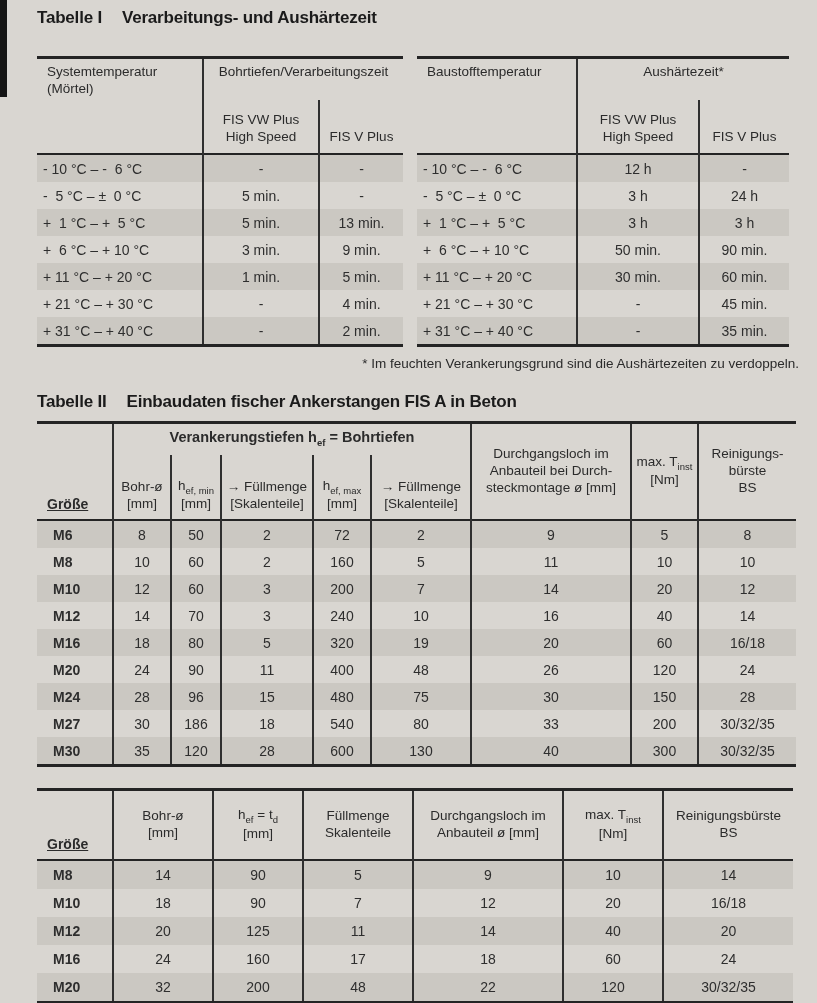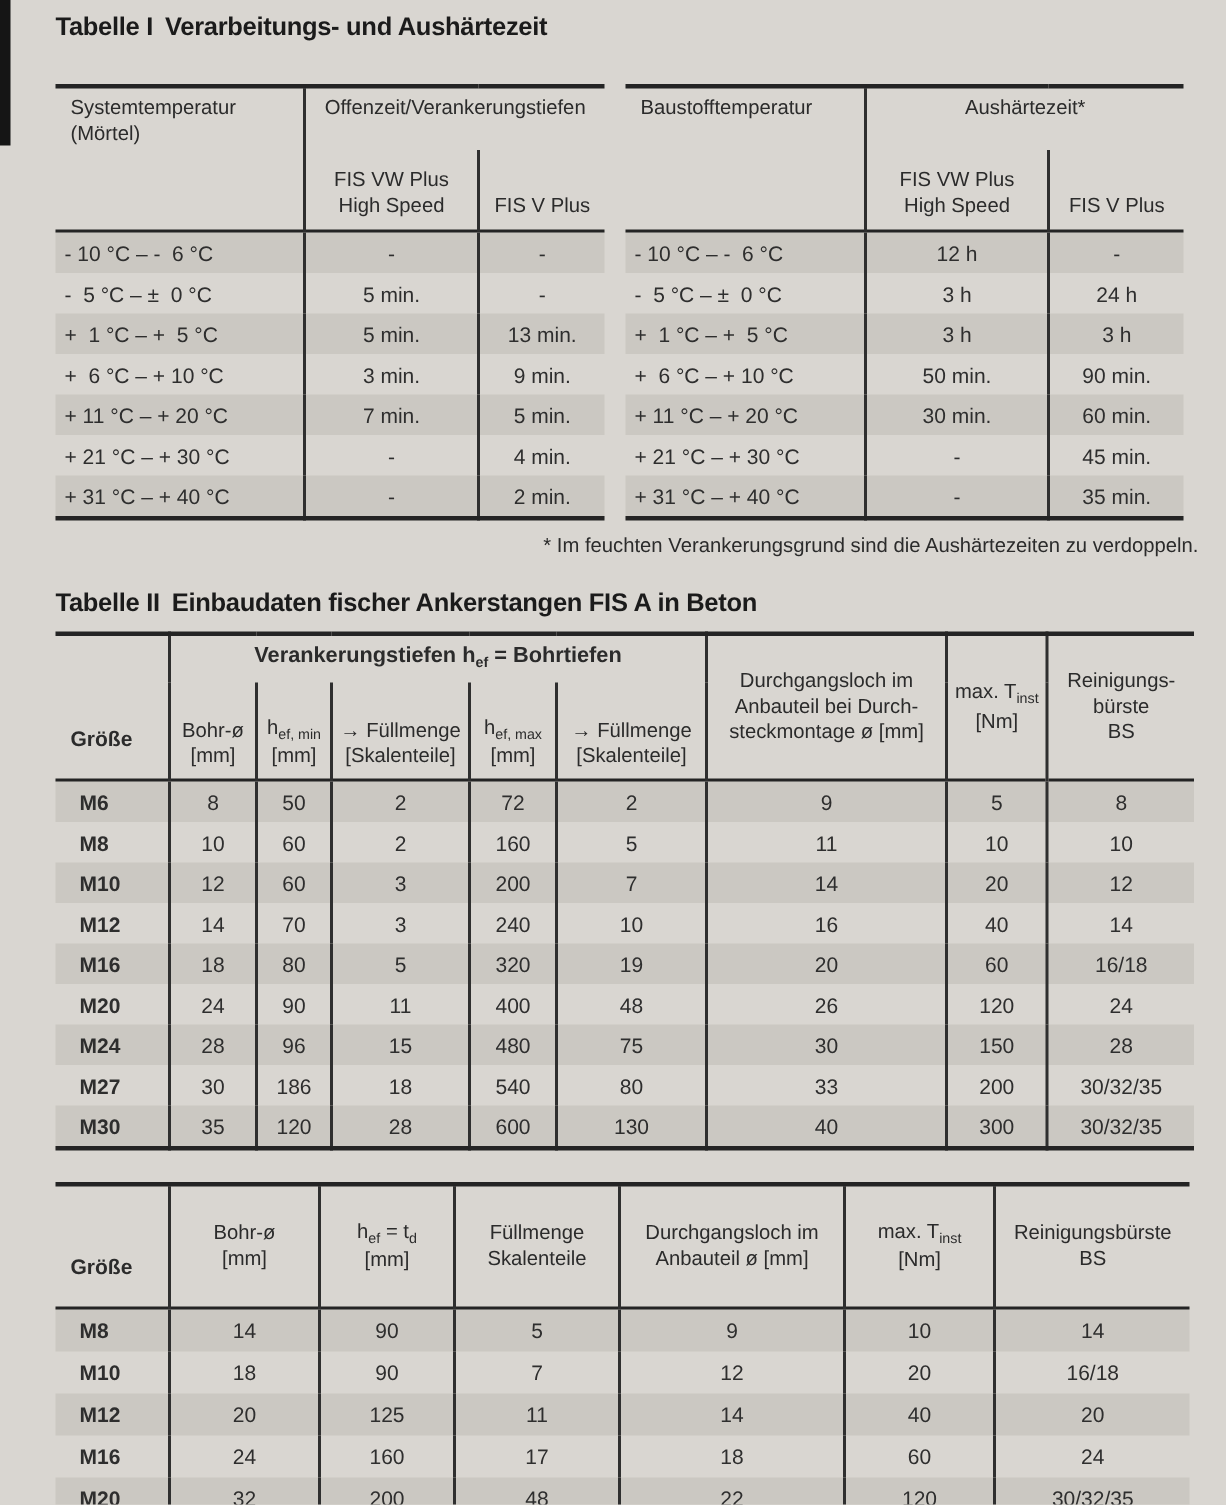--- a/index.html
+++ b/index.html
@@ -8,21 +8,21 @@
     background:#d9d6d1;
     font-family:"Liberation Sans", sans-serif;
     color:#262626;
     position:relative;
     overflow:hidden;
   }
   .scan-strip { position:absolute; left:0; top:0; width:7px; height:97px; background:#151515; }
   .content { padding:8px 18px 0 37px; }
 
   .tbl-title { font-size:17px; font-weight:bold; color:#1b1b1b; letter-spacing:-0.2px; margin:0 0 9px 0; }
-  .tbl-title .lbl { margin-right:8px; }
+  .tbl-title .lbl { margin-right:20px; }
 
   table { border-collapse:collapse; table-layout:fixed; }
   table.data { border-top:3px solid #242424; border-bottom:3px solid #242424; }
   thead { border-bottom:2px solid #242424; }
   th, td { padding:0; font-weight:normal; }
   th { font-size:13.5px; line-height:1.25; text-align:center; color:#2b2b2b; }
   td { font-size:14px; height:27px; text-align:center; color:#2e2e2e; }
   .vl { border-left:2px solid #2f2f2f; }
   tbody tr:nth-child(odd) { background:#cbc8c2; }
   sub { font-size:9.5px; }
@@ -33,21 +33,21 @@
   .t1 .r2 th { height:46px; vertical-align:bottom; padding-bottom:7px; }
   .t1 th.syst { text-align:left; vertical-align:top; padding:5px 0 0 10px; }
   .t1 th.grp { vertical-align:top; padding-top:5px; }
   .t1 td.temp { text-align:left; padding-left:6px; white-space:pre; }
 
   .footnote { font-size:13.5px; color:#2b2b2b; margin:9px 0 0 1px;text-align:right; }
 
   .sect { margin-top:21px; }
 
   
-  .t2 th.groesse, .t3 th.groesse { text-align:left; vertical-align:bottom; padding:0 0 18px 10px; font-weight:bold; font-size:14px; }
+  .t2 th.groesse, .t3 th.groesse { text-align:left; vertical-align:bottom; padding:0 0 6px 10px; font-weight:bold; font-size:14px;text-decoration:underline; }
   .t2 .grp2 { font-weight:bold; font-size:14.5px; vertical-align:top; padding-top:4px; height:27px;margin-top:32px; }
   .t2 .r2 th { height:58px; vertical-align:bottom; padding-bottom:6px; }
   .t2 th.mid { vertical-align:middle; padding-bottom:0; }
   .t2 td:first-child, .t3 td:first-child { font-weight:bold; text-align:left; padding-left:16px; }
   .t3 thead th { height:62px; vertical-align:middle; }
   .t3 td { height:28px; }
 </style>
 </head>
 <body>
 
@@ -66,21 +66,21 @@
           <col style="width:166px">
           <col style="width:116px">
           <col style="width:84px">
         </colgroup>
       <thead>
         <tr class="r1">
           <th class="syst" rowspan="2">
             <div>Systemtemperatur</div>
             <div>(Mörtel)</div>
           </th>
-          <th class="grp vl" colspan="2">Offenzeit/Verankerungstiefen</th>
+          <th class="grp vl" colspan="2">Bohrtiefen/Verarbeitungszeit</th>
         </tr>
         <tr class="r2">
           <th class="vl">
             <div>FIS VW Plus</div>
             <div>High Speed</div>
           </th>
           <th class="vl">FIS V Plus</th>
         </tr>
       </thead>
       <tbody>
@@ -99,21 +99,21 @@
             <td class="vl">5 min.</td>
             <td class="vl">13 min.</td>
           </tr>
         <tr>
             <td class="temp">+  6 °C – + 10 °C</td>
             <td class="vl">3 min.</td>
             <td class="vl">9 min.</td>
           </tr>
         <tr>
             <td class="temp">+ 11 °C – + 20 °C</td>
-            <td class="vl">7 min.</td>
+            <td class="vl">1 min.</td>
             <td class="vl">5 min.</td>
           </tr>
         <tr>
             <td class="temp">+ 21 °C – + 30 °C</td>
             <td class="vl">-</td>
             <td class="vl">4 min.</td>
           </tr>
         <tr>
             <td class="temp">+ 31 °C – + 40 °C</td>
             <td class="vl">-</td>

